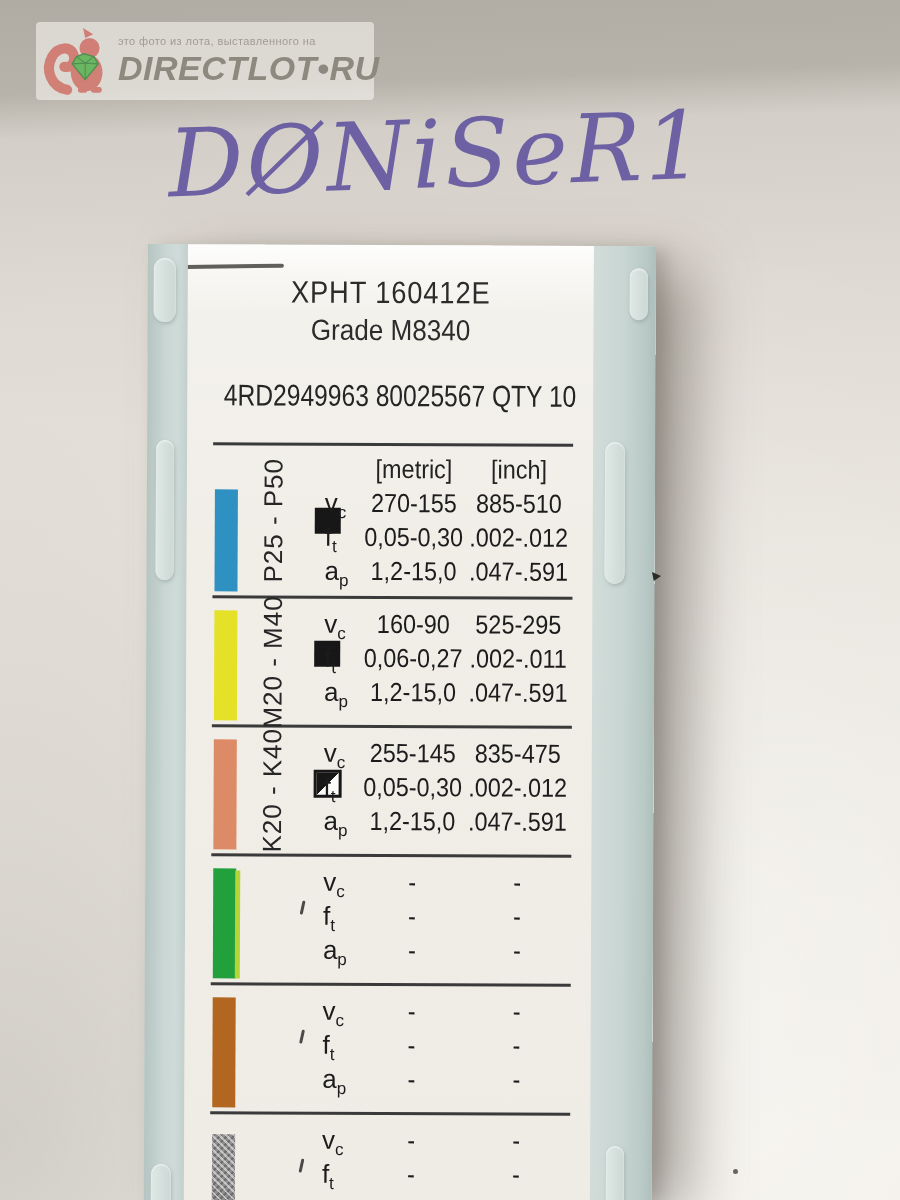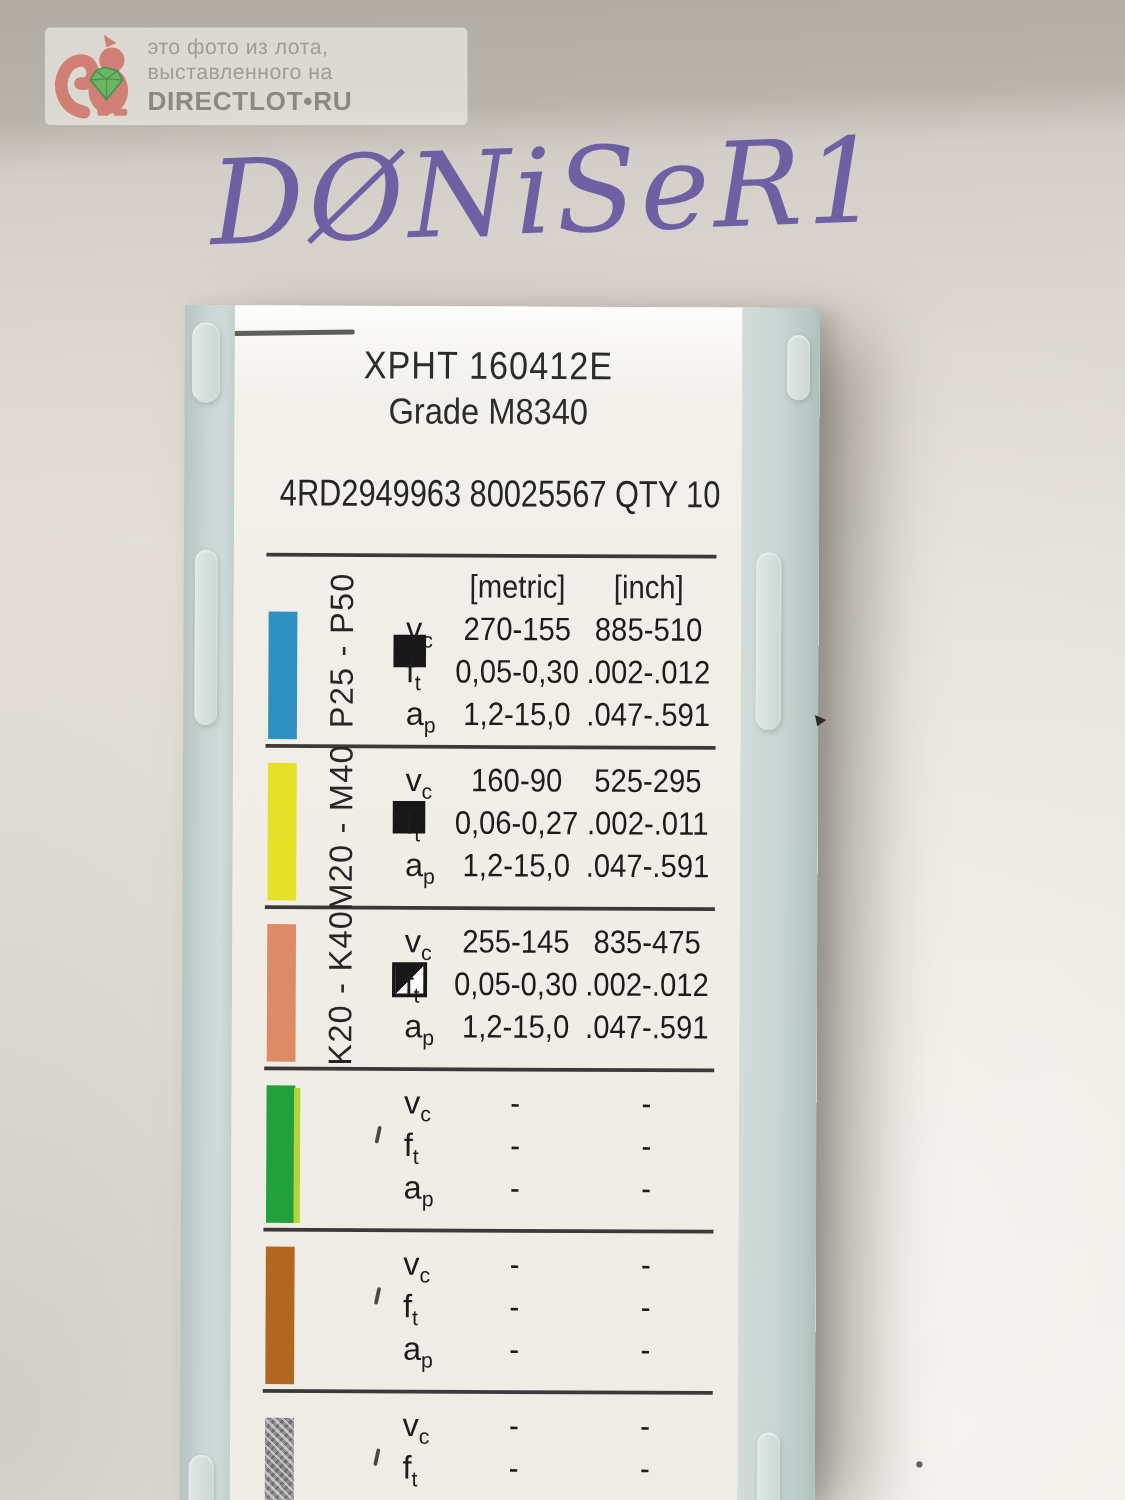--- a/index.html
+++ b/index.html
@@ -10,22 +10,22 @@
   .photo::before{content:"";position:absolute;inset:0;
     background:radial-gradient(ellipse at 80% 85%, rgba(255,255,255,.35), rgba(255,255,255,0) 55%),
                radial-gradient(ellipse at 0% 95%, rgba(95,90,83,.22), rgba(95,90,83,0) 45%);
     pointer-events:none;}
 
   
   .watermark{position:absolute;left:36px;top:22px;width:338px;height:78px;
     background:rgba(252,250,246,.55);border-radius:4px;display:flex;align-items:center;z-index:5;}
   .squirrel{width:76px;height:72px;margin-left:4px;flex:0 0 auto;opacity:.8;}
   .wm-text{display:flex;flex-direction:column;margin-left:2px;}
-  .wm-small{font-size:17px;color:#a29c92;letter-spacing:.4px;margin-bottom:2px;}
-  .wm-big{font-size:21px;font-weight:bold;color:#8e897e;letter-spacing:.5px;}
+  .wm-small{font-size:11px;color:#a29c92;letter-spacing:.4px;margin-bottom:2px;}
+  .wm-big{font-size:34px;font-weight:bold;color:#8e897e;letter-spacing:.5px;font-style:italic;}
 
   
   .handwriting{position:absolute;left:168px;top:100px;z-index:4;
     font-family:"DejaVu Serif",serif;font-style:italic;font-size:94px;
     color:rgba(90,77,156,.85);letter-spacing:3px;transform:rotate(-2deg);white-space:nowrap;}
 
   
   .box{position:absolute;left:148px;top:244px;width:508px;height:956px;display:flex;
     transform:rotate(.25deg);transform-origin:top left;
     box-shadow:42px 16px 60px -6px rgba(100,95,86,.55), 10px 4px 16px rgba(100,95,86,.28);}

